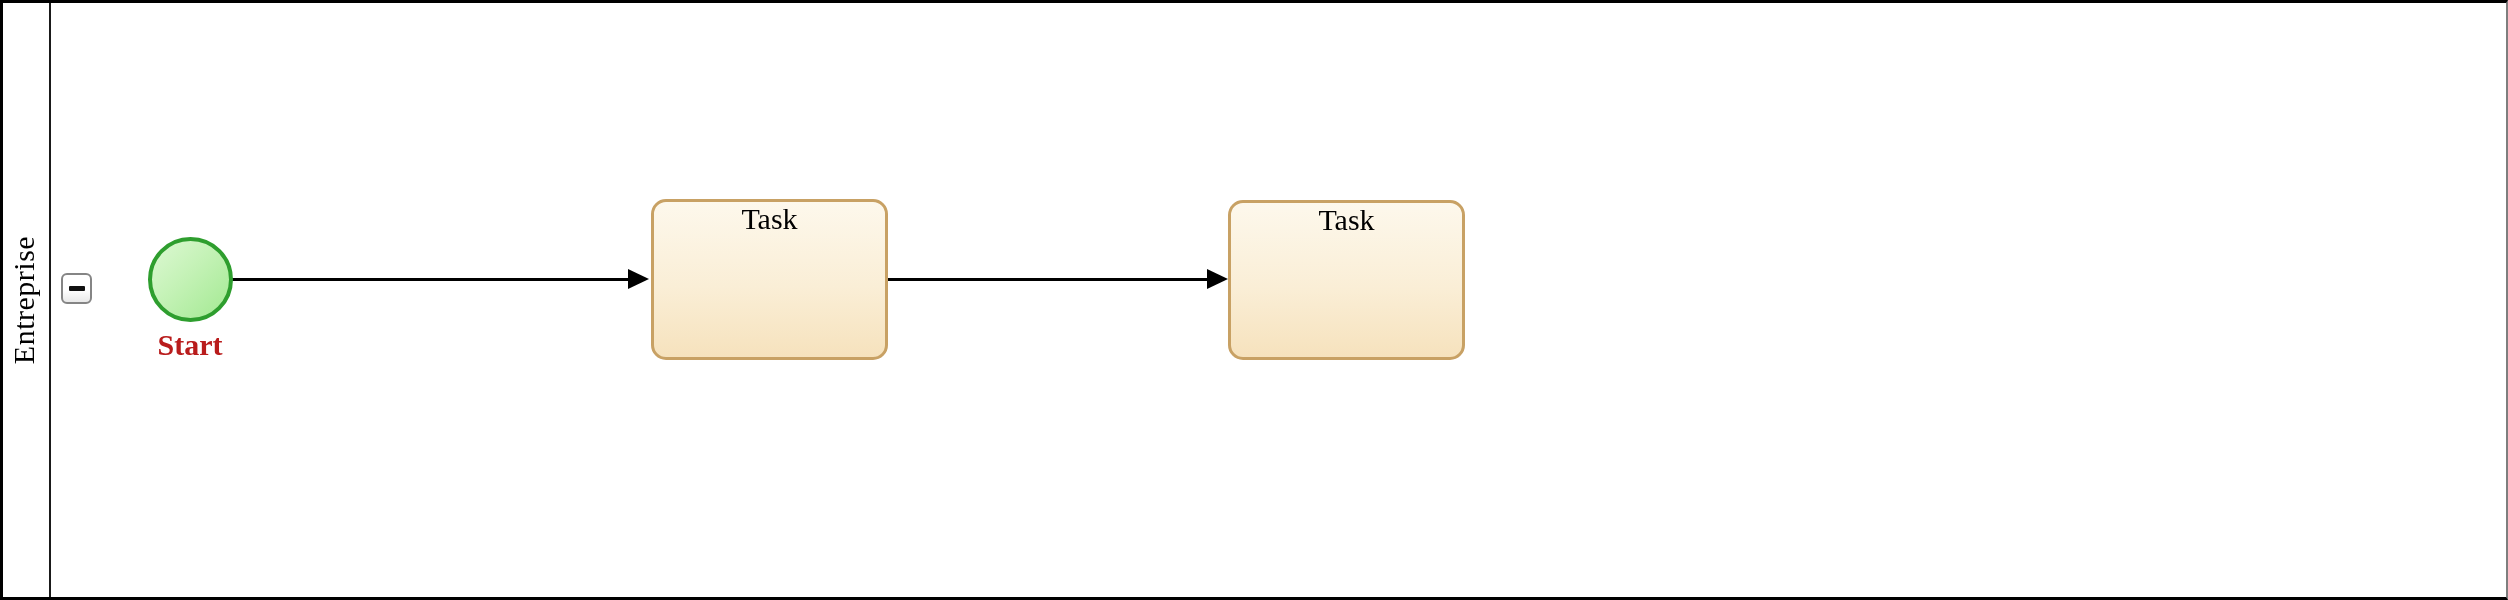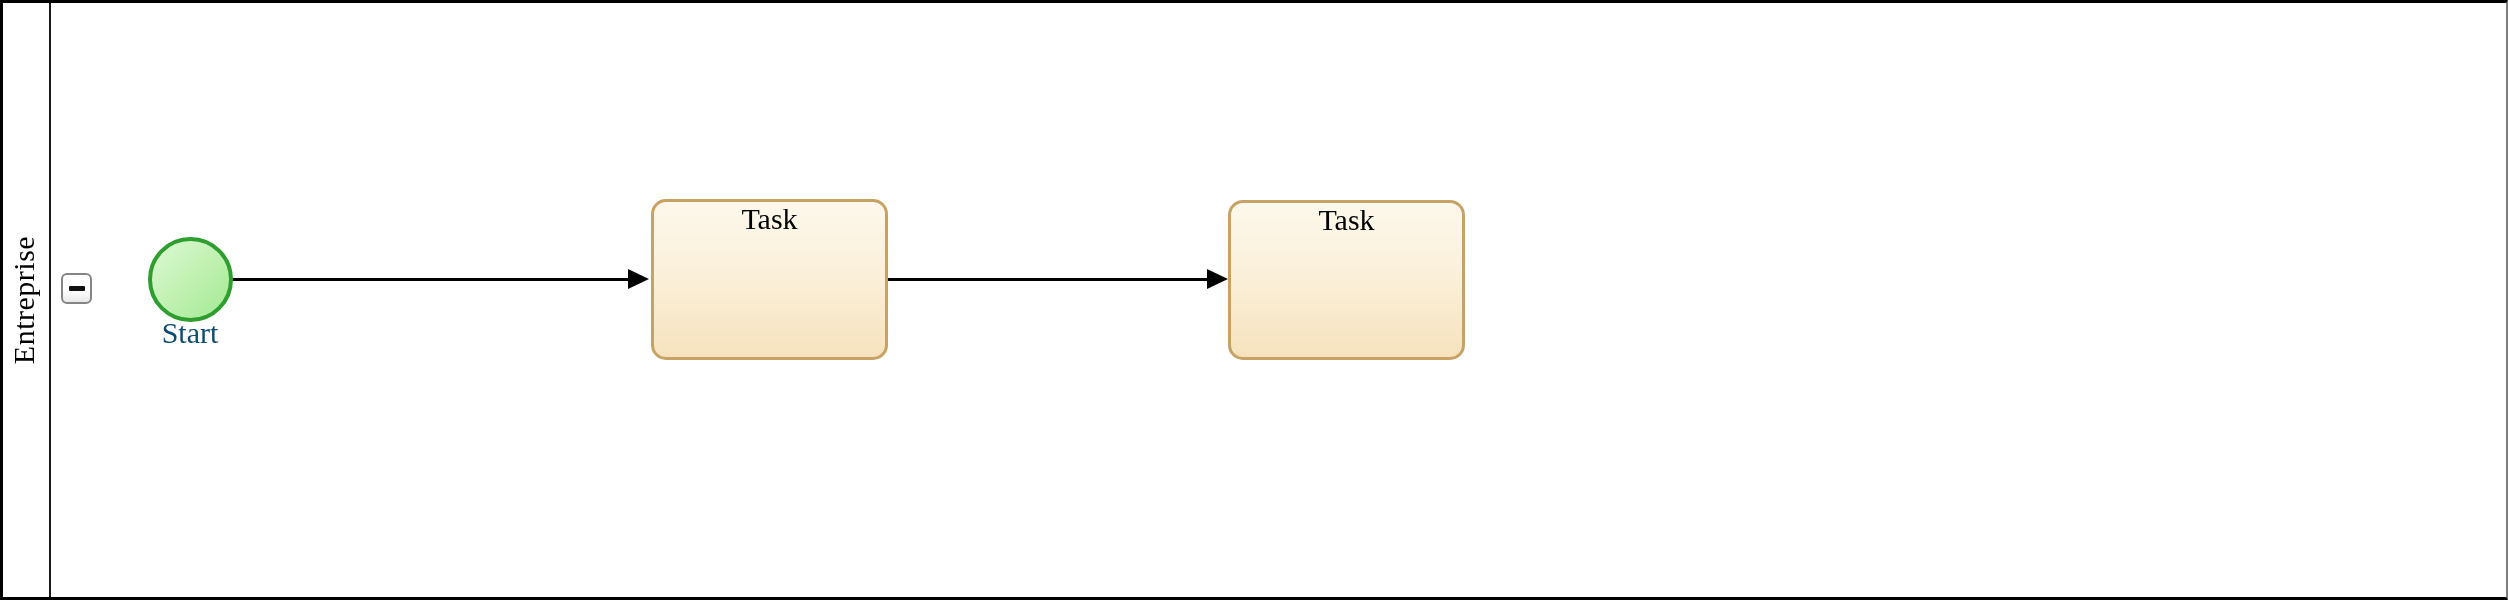--- a/index.html
+++ b/index.html
@@ -71,26 +71,27 @@
     position: absolute;
     left: 148px; top: 237px;
     width: 85px; height: 85px;
     border: 4px solid #2e9e2e;
     border-radius: 50%;
     background: linear-gradient(to bottom right, #ddf8d3 0%, #c4f2b6 45%, #a3e992 100%);
     z-index: 2;
   }
   .start-label {
     position: absolute;
-    left: 130px; top: 316px;
+    left: 130px; top: 328px;
     width: 120px;
     text-align: center;
     font-size: 30px;
-    color: #0c4a6e;
+    color: #b91c1c;
     z-index: 2;
+    font-weight: bold;
   }
 
   
   .flow-line {
     position: absolute;
     height: 3px;
     background: #000000;
     top: 278px;
     z-index: 1;
   }

